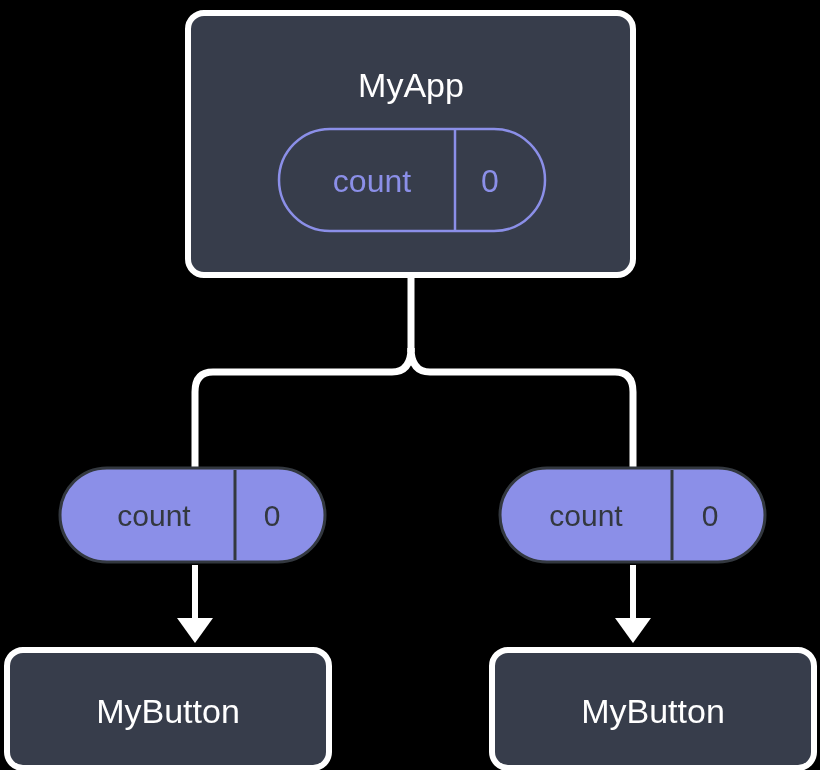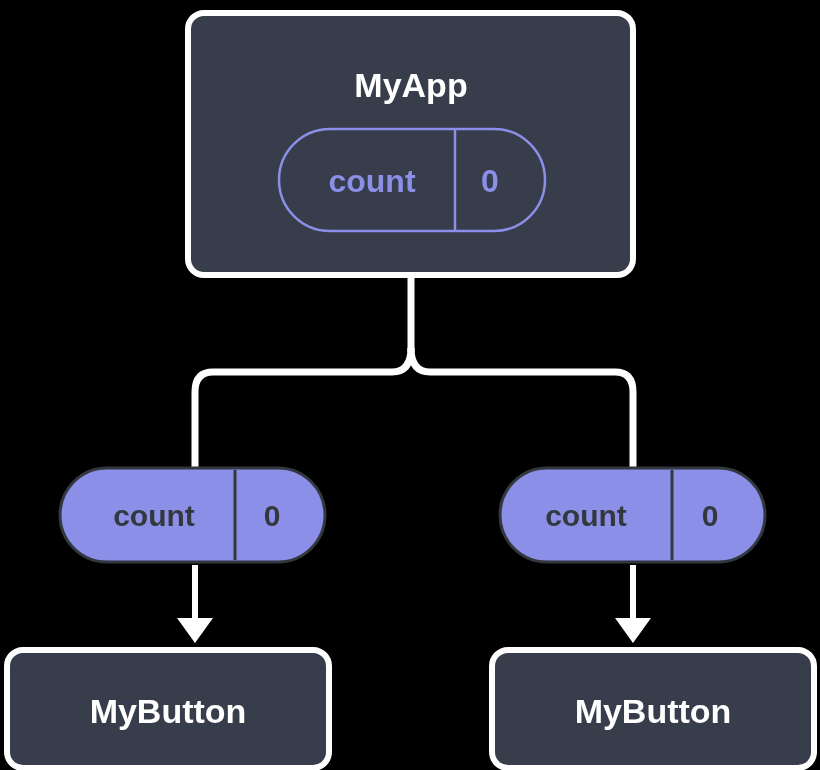--- a/index.html
+++ b/index.html
@@ -11,21 +11,20 @@
     width: 820px;
     height: 770px;
     overflow: hidden;
     font-family: "Liberation Sans", sans-serif;
   }
   #diagram-root {
     position: relative;
     width: 820px;
     height: 770px;
     background: #000000;
-    font-weight: bold;
   }
   svg.layer {
     position: absolute;
     top: 0;
     left: 0;
     width: 820px;
     height: 770px;
     display: block;
   }
   .node-label {

